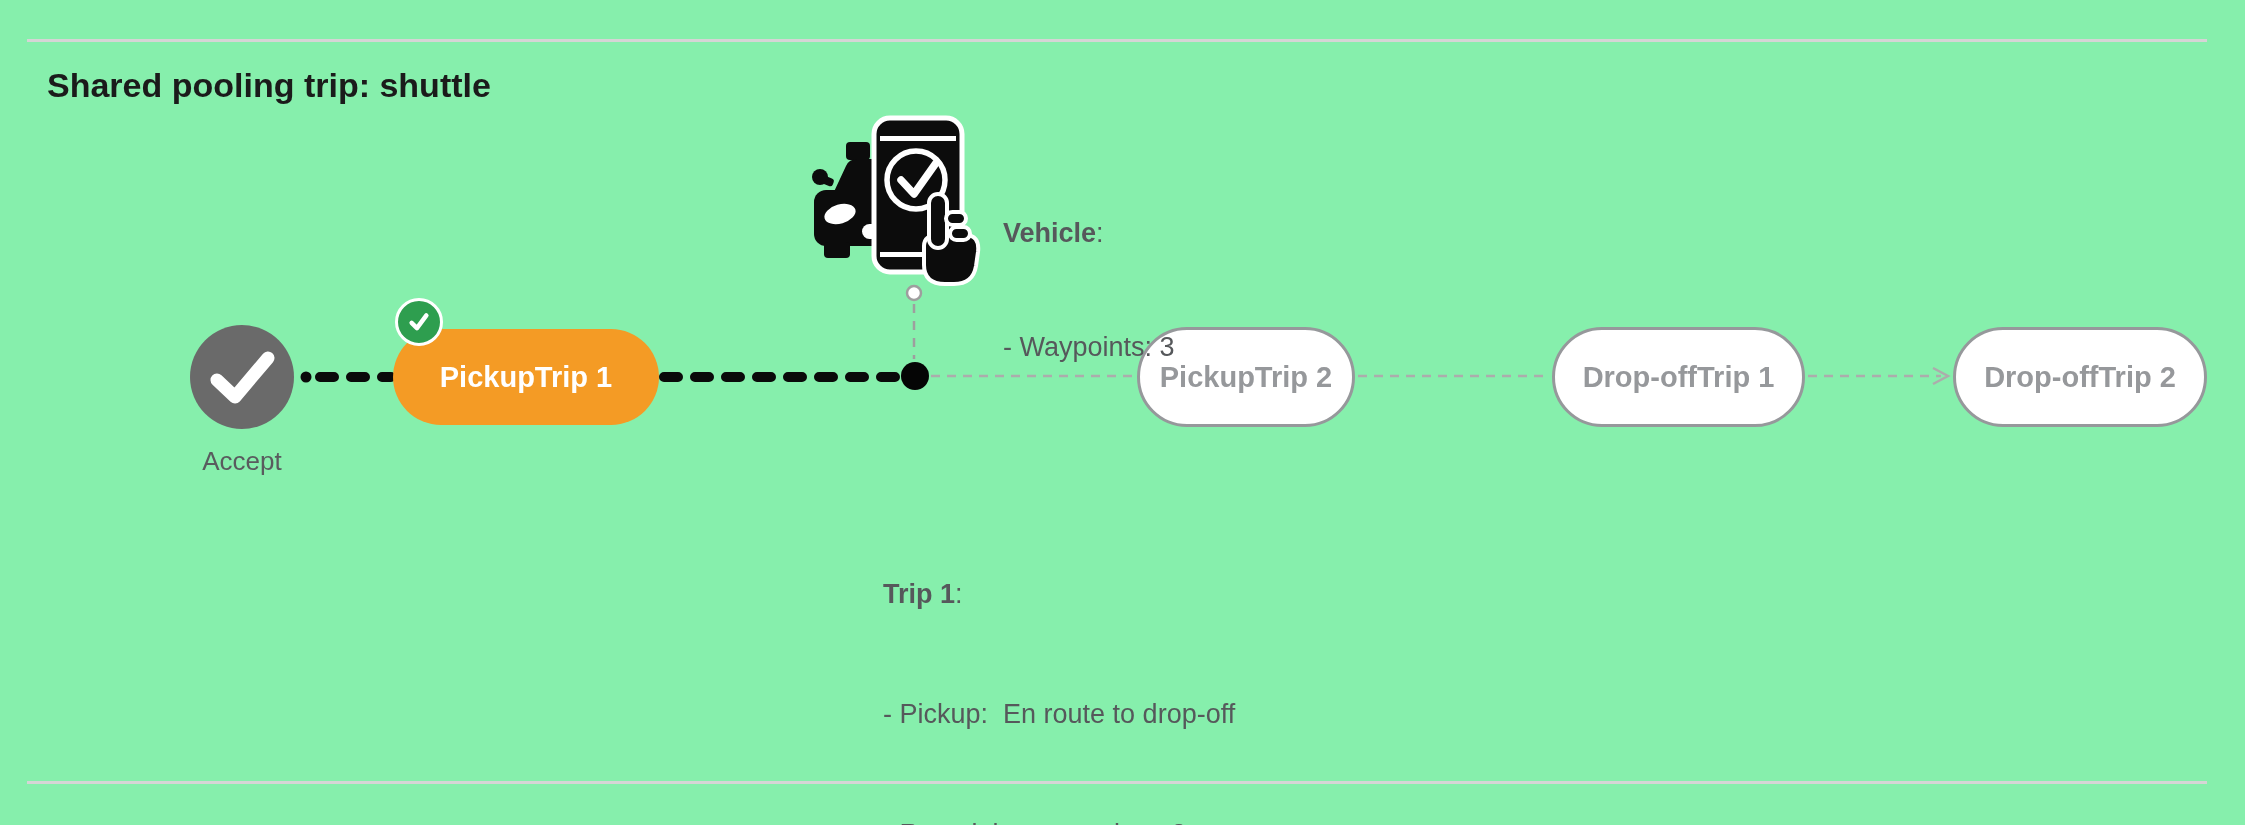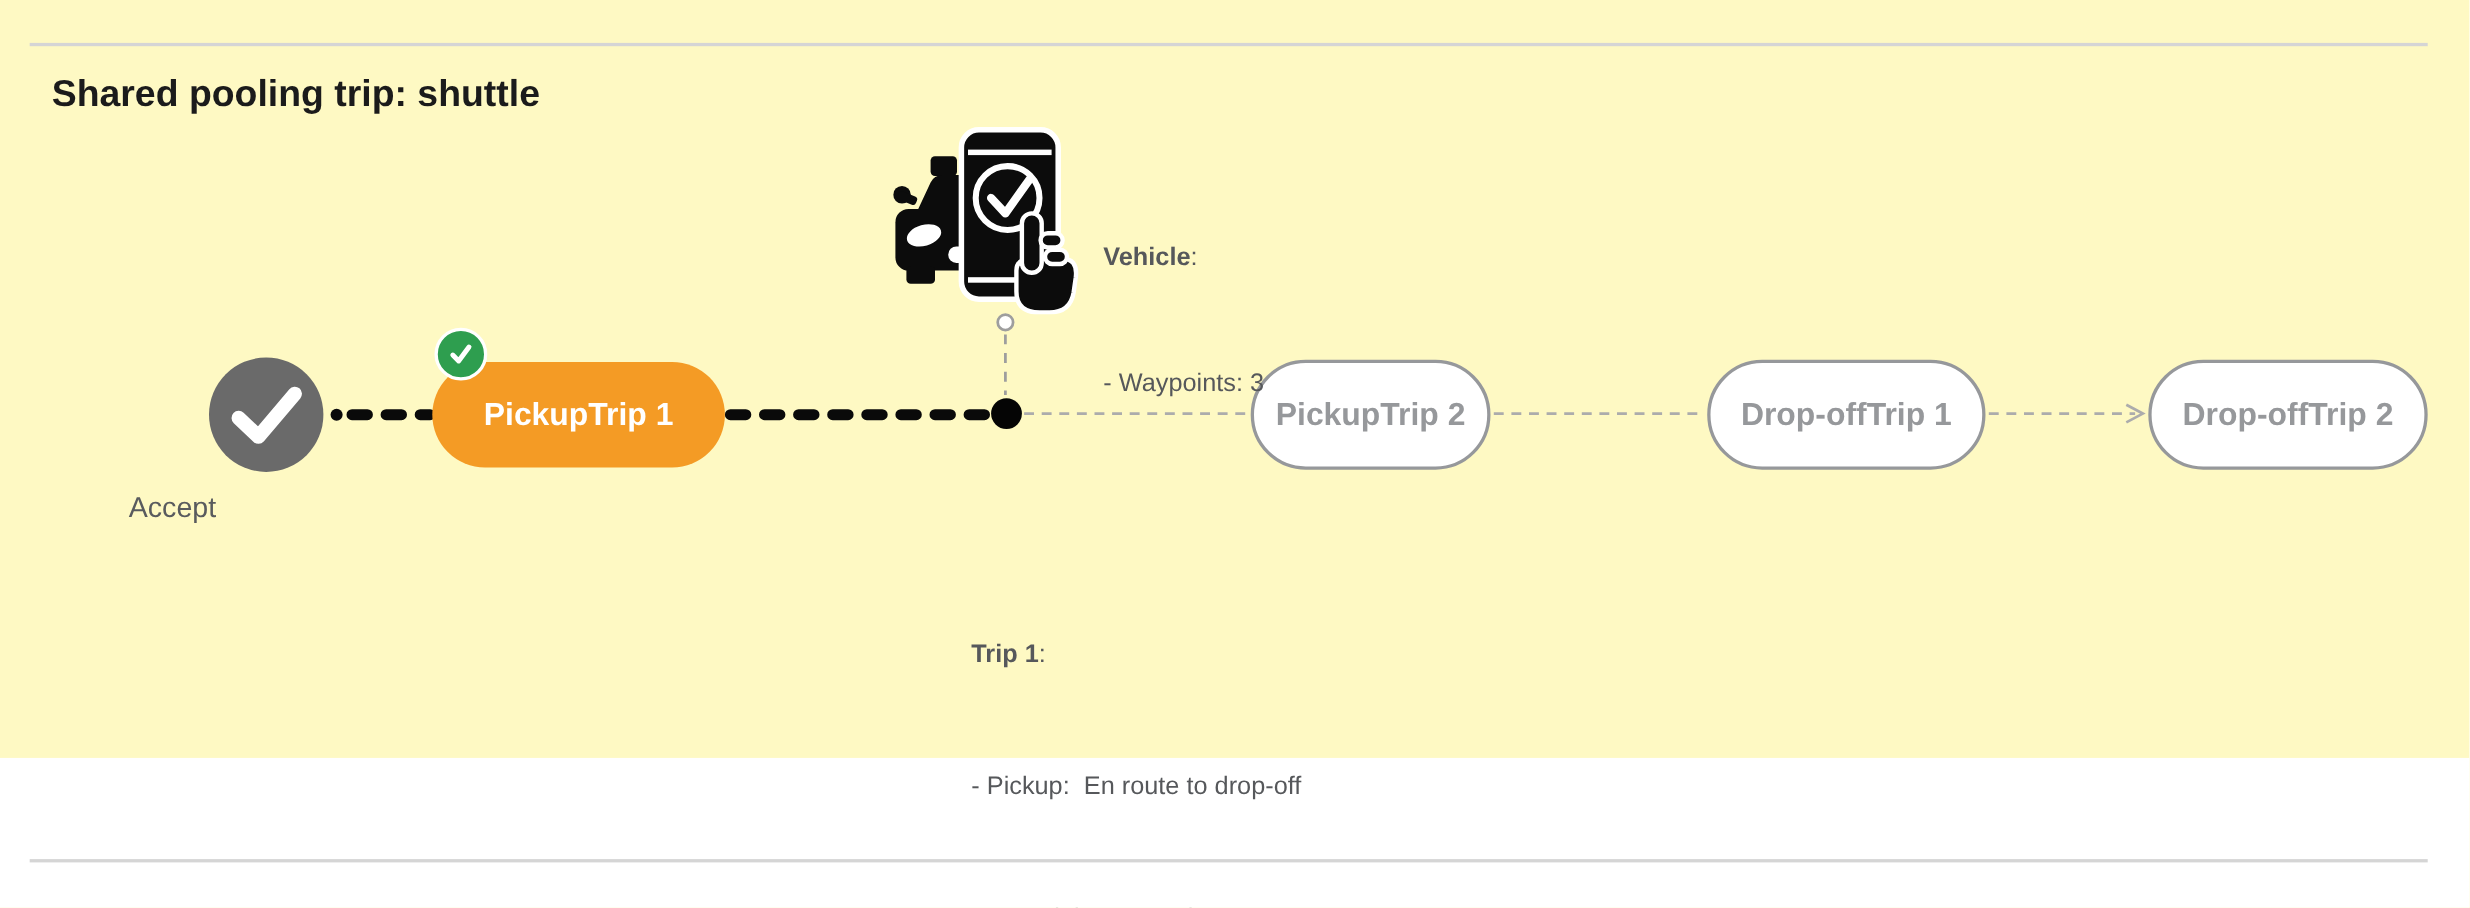--- a/index.html
+++ b/index.html
@@ -1,37 +1,37 @@
 <!DOCTYPE html>
 <html><head>
 <meta charset="utf-8">
 <style>
   html,body{margin:0;padding:0;background:#fff;}
   body{width:2245px;height:825px;overflow:hidden;font-family:"Liberation Sans",sans-serif;}
-  .canvas{position:relative;width:2245px;height:689px;background:#fef9c3;}
+  .canvas{position:relative;width:2245px;height:825px;background:#86efac;}
   .rule{position:absolute;left:27px;width:2180px;height:3px;background:#d5d5d5;}
   .rule-top{top:39px;}
   .rule-bottom{top:781px;}
   .title{position:absolute;left:47px;top:66px;font-size:34px;font-weight:700;color:#1b1b1b;}
   .svg-layer{position:absolute;left:0;top:0;}
   .node-circle{position:absolute;left:190px;top:325px;width:104px;height:104px;border-radius:50%;
     background:#6a6a6a;display:flex;align-items:center;justify-content:center;}
-  .node-label{position:absolute;left:117px;top:445px;width:250px;text-align:left;
+  .node-label{position:absolute;left:117px;top:445px;width:250px;text-align:center;
     font-size:26px;line-height:33px;color:#595b5e;}
   .pill{position:absolute;display:flex;flex-direction:row;align-items:center;justify-content:center;
     border-radius:50px;text-align:center;font-size:29px;line-height:36px;box-sizing:border-box;}
   .pill--active{left:393px;top:329px;width:266px;height:96px;background:#F49B25;color:#fff;font-weight:700;}
   .pill--pending{border:3px solid #96989B;background:#fff;color:#96989B;font-weight:600;}
   .pill-pickup2{left:1137px;top:327px;width:218px;height:100px;}
   .pill-dropoff1{left:1552px;top:327px;width:253px;height:100px;}
   .pill-dropoff2{left:1953px;top:327px;width:254px;height:100px;}
   .badge{position:absolute;left:395px;top:298px;width:42px;height:42px;border-radius:50%;
     background:#2E9E4F;border:3px solid #fff;display:flex;align-items:center;justify-content:center;}
   .vehicle-icon{position:absolute;left:812px;top:114px;}
-  .info{position:absolute;color:#56585B;font-size:23px;white-space:pre-wrap;}
+  .info{position:absolute;color:#56585B;font-size:27px;white-space:pre-wrap;}
   .vehicle-info{left:1003px;top:138px;line-height:38px;}
   .trip-info{left:883px;top:494px;line-height:40px;}
   .b{font-weight:700;}
 </style>
 </head>
 <body>
 
 <div class="canvas">
 
   <div class="rule rule-top"></div>

